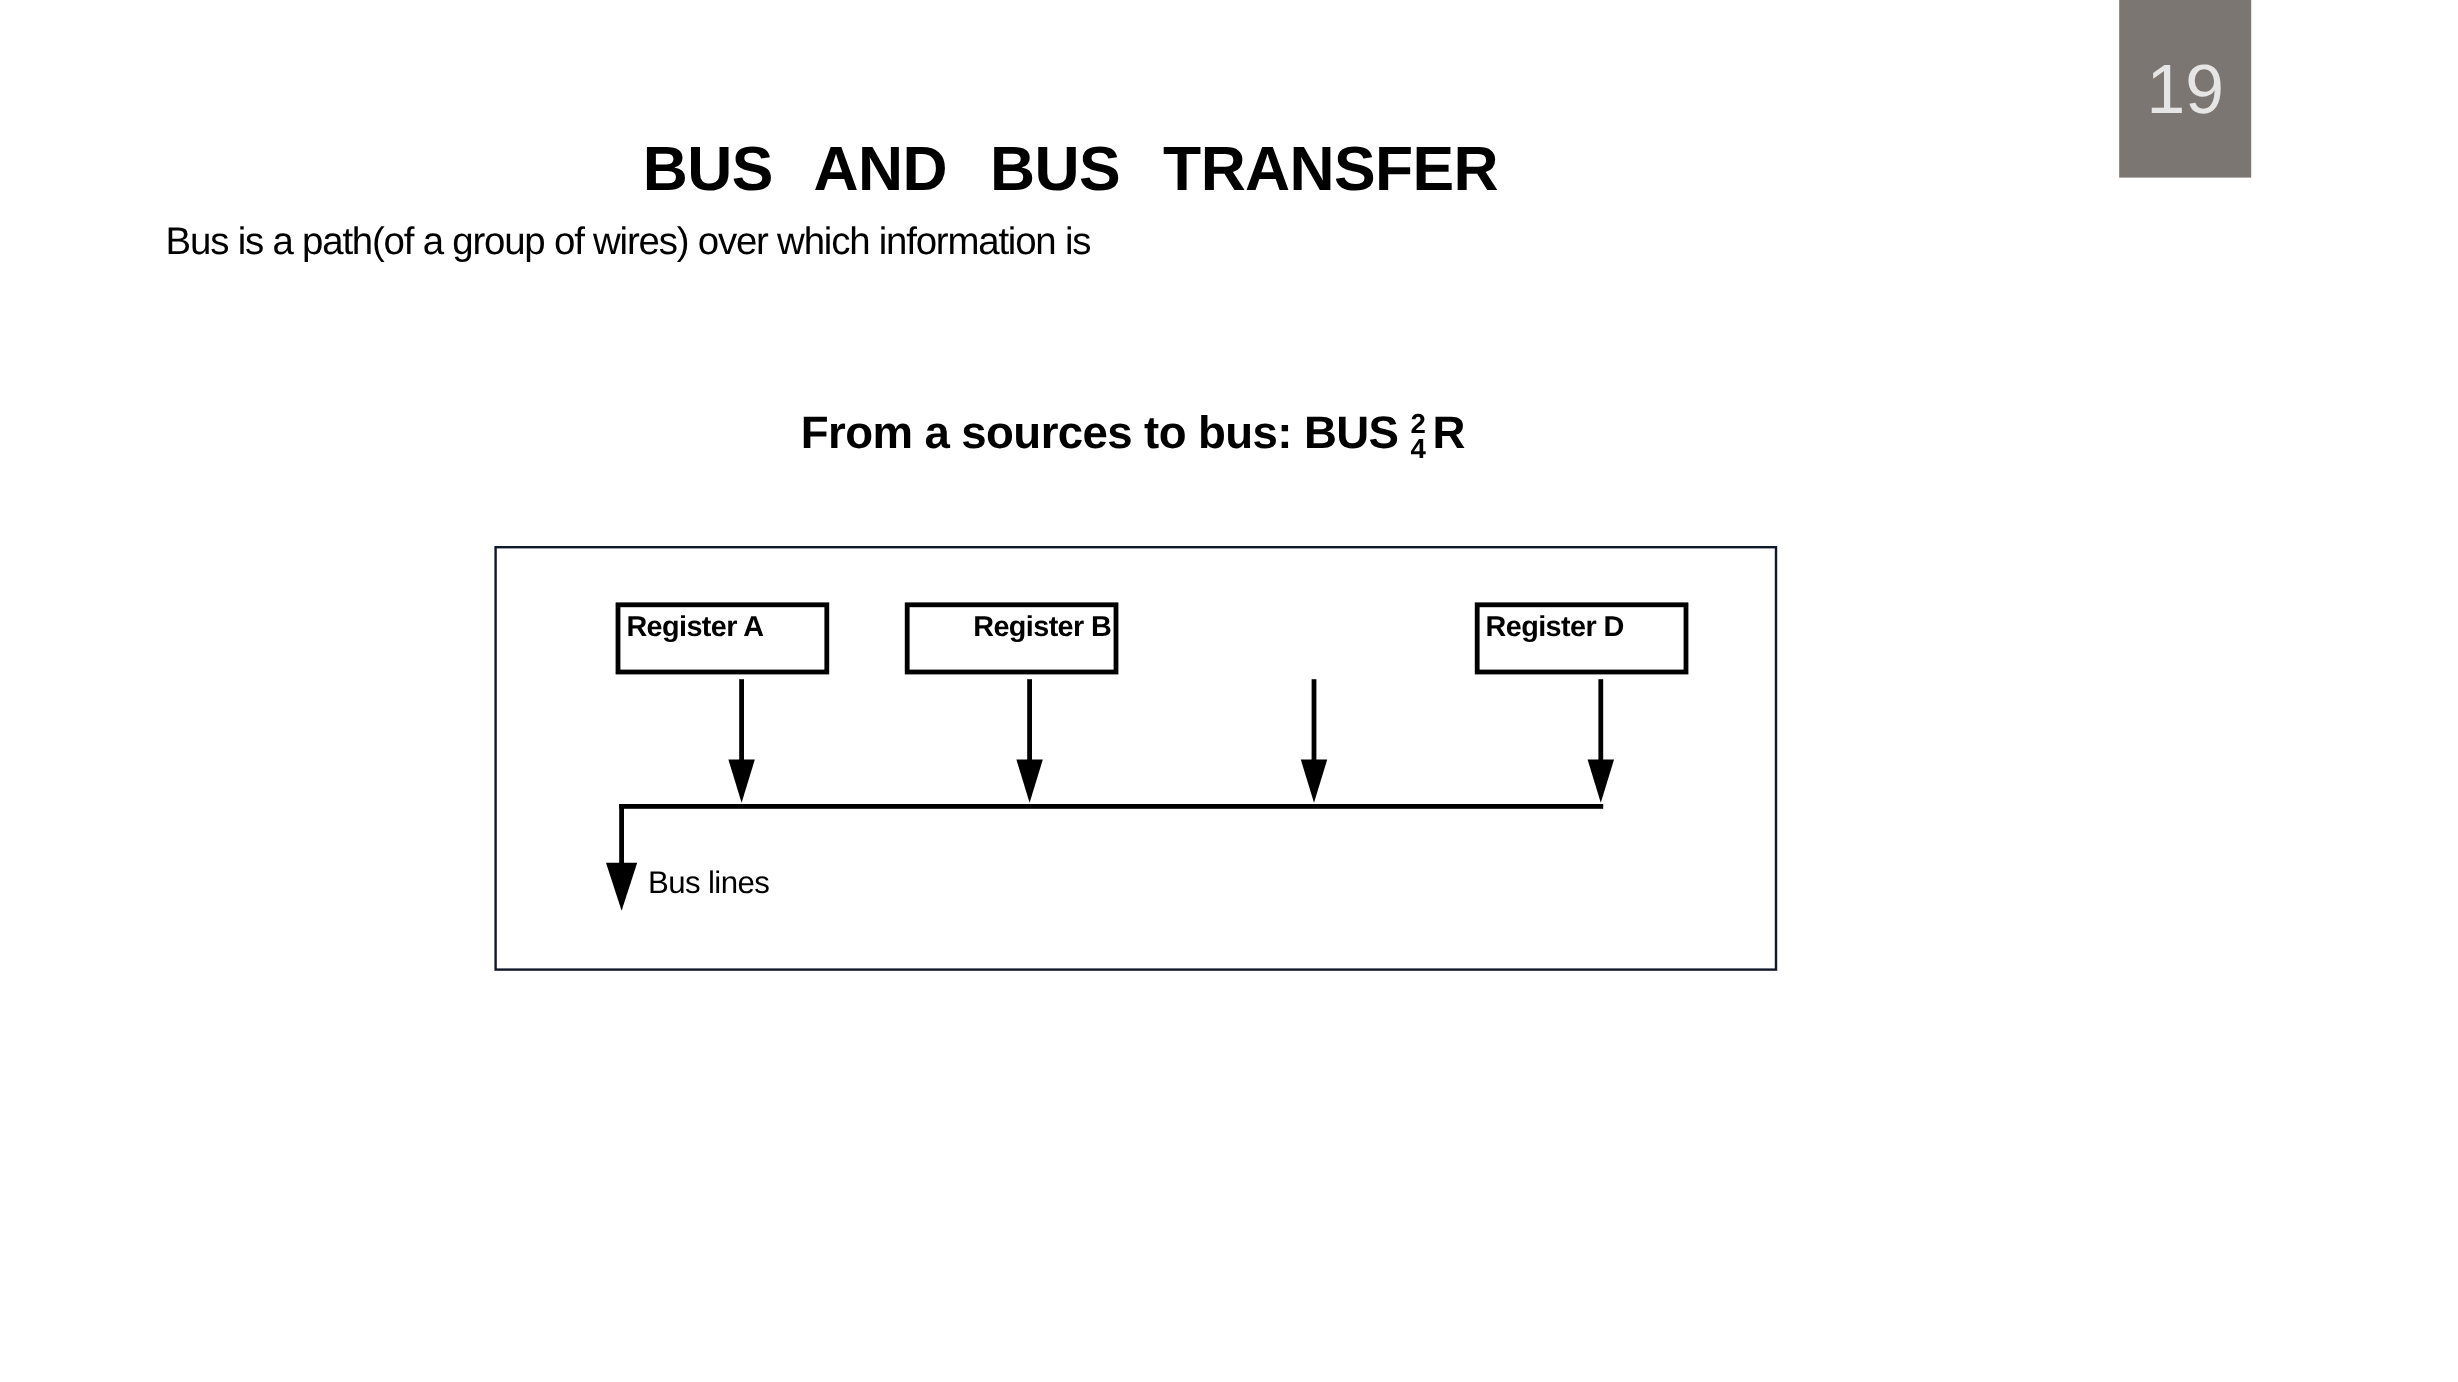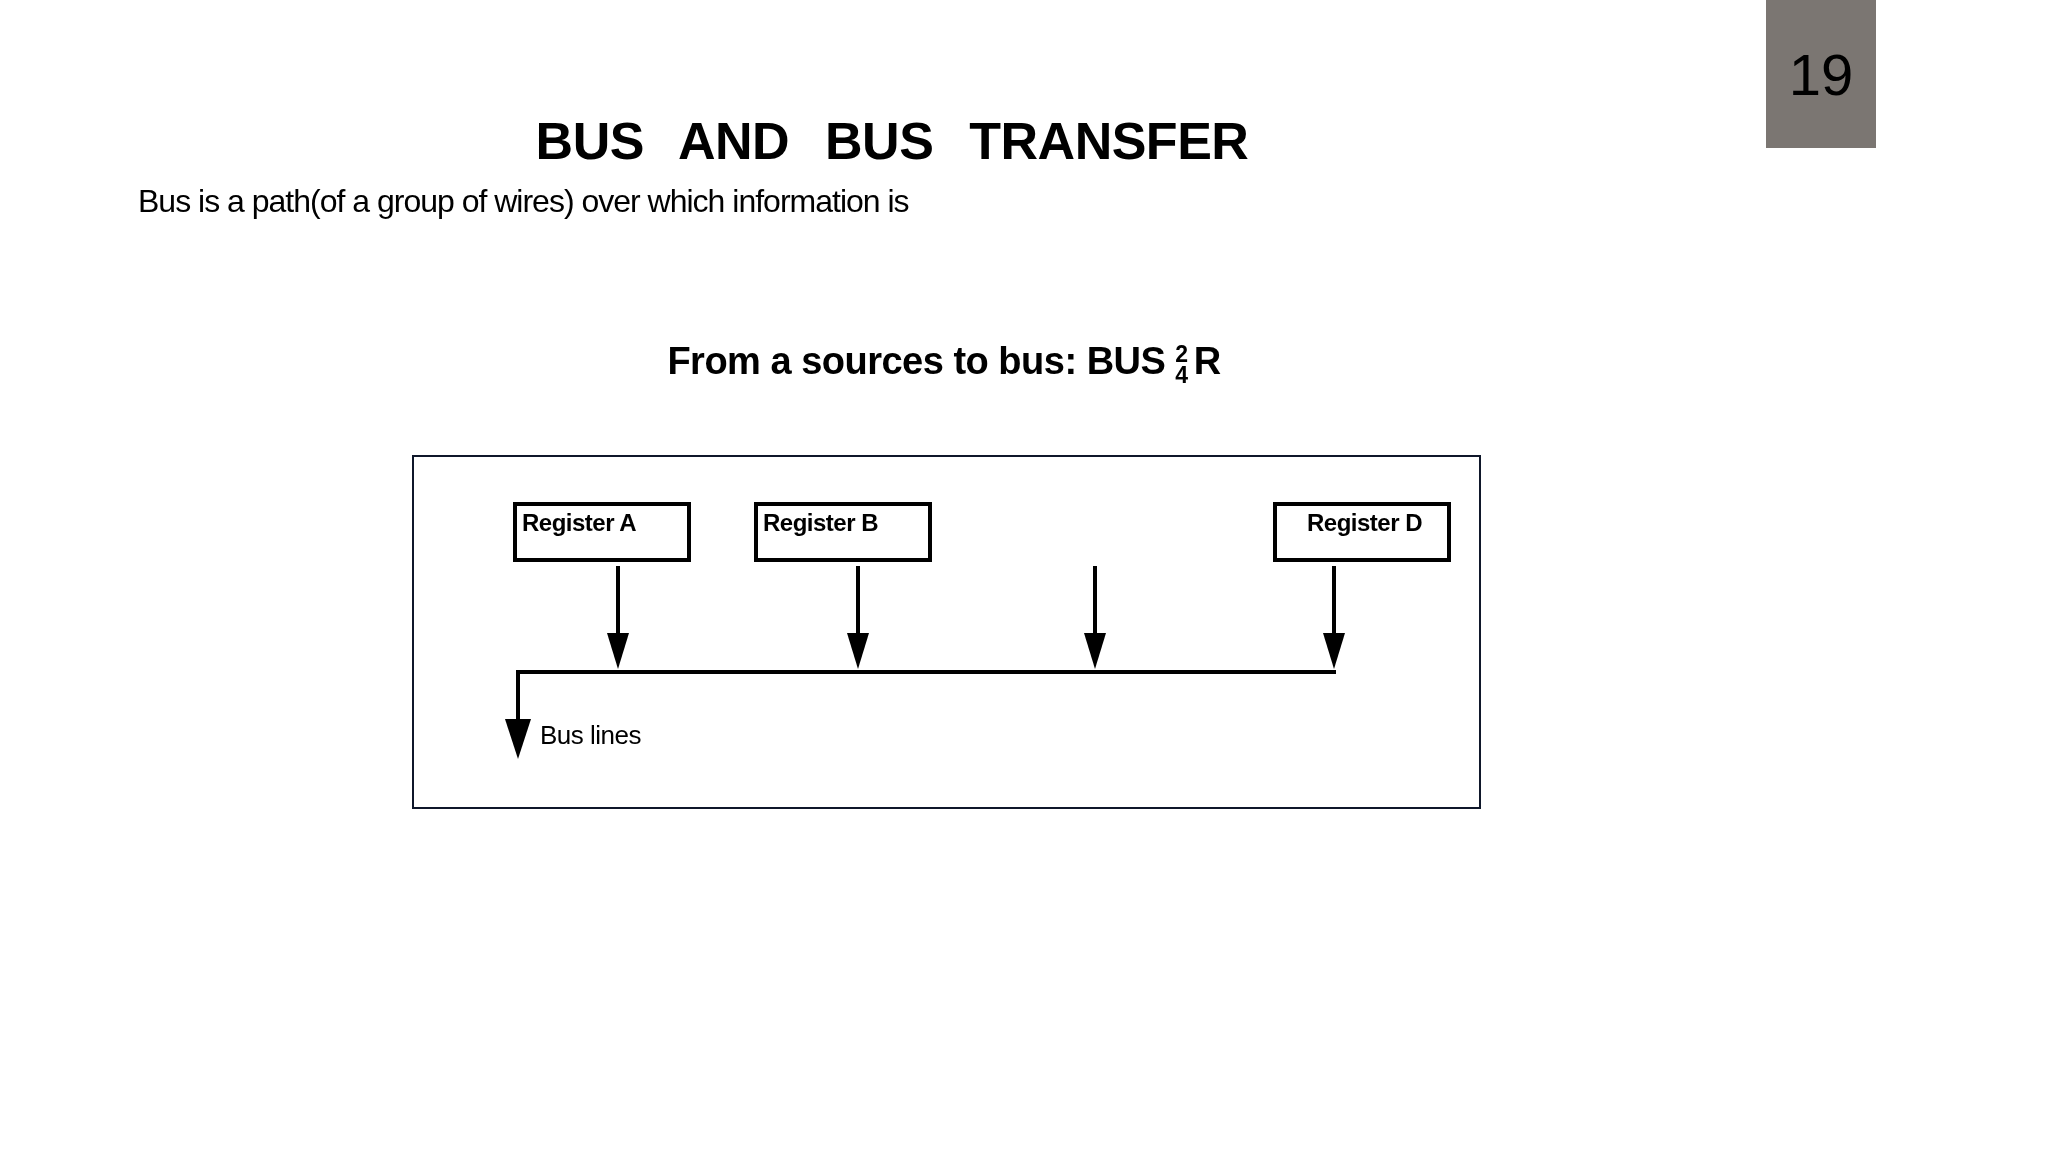--- a/index.html
+++ b/index.html
@@ -13,21 +13,21 @@
     color: #000000;
   }
 
   
   .page-badge {
     position: absolute;
     left: 1766px; top: 0;
     width: 110px; height: 148px;
     display: flex; align-items: center; justify-content: center;
     font-size: 58px;
-    color: #000000;
+    color: #e5e5e5;
   }
 
   
   .title {
     position: absolute;
     left: 0; top: 76px;
     width: 1784px;
     text-align: center;
     font-size: 52px;
     font-weight: bold;
@@ -84,23 +84,23 @@
   }
   .register-box .label {
     display: block;
     padding: 3px 0 0 5px;
     font-size: 24px;
     font-weight: bold;
     letter-spacing: -0.5px;
     white-space: nowrap;
   }
   .reg-a { left: 99px; }
-  .reg-b { left: 340px; }
+  .reg-b { left: 340px; padding-left: 48px; }
   .reg-c { left: 578px; }
-  .reg-d { left: 859px; text-align: center; }
+  .reg-d { left: 815px; }
 
   .arrow-shaft {
     position: absolute;
     width: 4px;
     background: #000000;
   }
   .arrow-head {
     position: absolute;
     width: 0; height: 0;
     border-left: 11px solid transparent;

